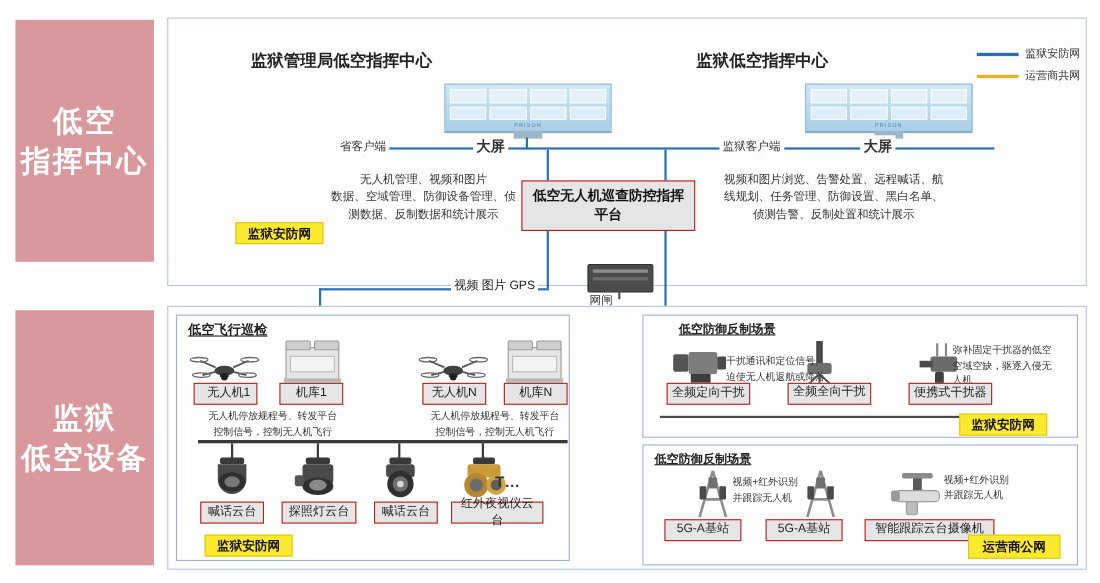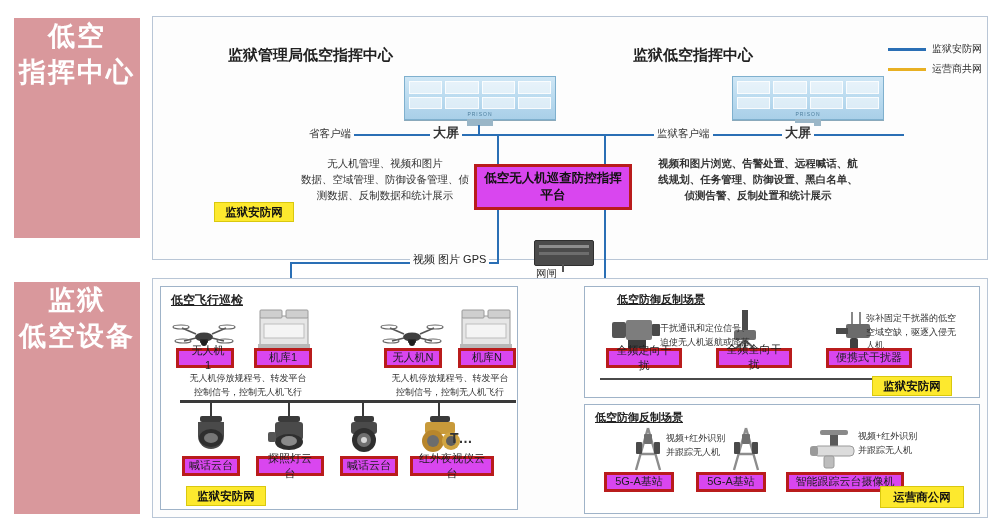--- a/index.html
+++ b/index.html
@@ -11,21 +11,21 @@
     overflow:hidden;
     position:relative;
   }
   .root{position:absolute;left:0;top:0;width:1000px;height:530px;}
 
   
   .lane-label{
     position:absolute;
     background:#d9989c;
     color:#ffffff;
-    display:flex;justify-content:center;
+    display:flex;align-items:center;justify-content:center;
     text-align:center;
     font-weight:bold;
     line-height:1.35;
     letter-spacing:2px;
   }
   #lane-top{left:14px;top:18px;width:126px;height:220px;font-size:27px;}
   #lane-bottom{left:14px;top:282px;width:126px;height:232px;font-size:27px;}
 
   
   .panel{
@@ -90,22 +90,22 @@
   .dark-bus{position:absolute;background:#3a3a3a;height:3px;}
   .dark-v{position:absolute;background:#3a3a3a;width:2px;}
 
   .bus-label{
     position:absolute;font-size:11px;color:#222;background:#fdfdfd;padding:0 3px;white-space:nowrap;
   }
 
   
   .pbox{
     position:absolute;
-    background:#d946ef;
-    border:3px solid #b91c1c;
+    background:#e5e5e5;
+    border:1px solid #b91c1c;
     color:#1d1d1d;
     font-size:11px;
     display:flex;align-items:center;justify-content:center;text-align:center;
     line-height:1.4;
     padding:2px 4px;
     box-sizing:border-box;
   }
   .pbox.big{font-size:12.5px;font-weight:bold;color:#111;}
 
   
@@ -218,21 +218,21 @@
   <div class="vline" style="left:690px;top:134px;height:8px;"></div>
 
   <div class="txt" style="left:306px;top:126px;background:#fdfdfd;padding:0 3px;">省客户端</div>
   <div class="txt" style="left:430px;top:123px;font-size:13px;font-weight:bold;background:#fdfdfd;padding:0 3px;">大屏</div>
   <div class="txt" style="left:654px;top:126px;background:#fdfdfd;padding:0 3px;">监狱客户端</div>
   <div class="txt" style="left:782px;top:123px;font-size:13px;font-weight:bold;background:#fdfdfd;padding:0 3px;">大屏</div>
 
   <div class="txt c" style="left:300px;top:156px;width:170px;">无人机管理、视频和图片
 数据、空域管理、防御设备管理、侦
 测数据、反制数据和统计展示</div>
-  <div class="txt c" style="left:648px;top:156px;width:220px;font-weight:bold;">视频和图片浏览、告警处置、远程喊话、航
+  <div class="txt c" style="left:648px;top:156px;width:220px;">视频和图片浏览、告警处置、远程喊话、航
 线规划、任务管理、防御设置、黑白名单、
 侦测告警、反制处置和统计展示</div>
 
   <div class="pbox big" style="left:474px;top:164px;width:158px;height:46px;">低空无人机巡查防控指挥平台</div>
 
   <div class="vline" style="left:497px;top:136px;height:28px;"></div>
   <div class="vline" style="left:604px;top:136px;height:28px;"></div>
 
   <div class="ybox" style="left:214px;top:202px;width:80px;height:20px;">监狱安防网</div>
 
@@ -408,21 +408,21 @@
   <div class="txt" style="left:660px;top:322px;width:110px;font-size:9px;">干扰通讯和定位信号、
 迫使无人机返航或降落</div>
   <div class="txt" style="left:866px;top:312px;width:104px;font-size:9px;">弥补固定干扰器的低空
 空域空缺，驱逐入侵无
 人机</div>
 
   <div class="dark-bus" style="left:600px;top:378px;width:336px;height:2px;background:#4a4a4a;"></div>
 
   <div class="pbox" style="left:606px;top:348px;width:76px;height:20px;">全频定向干扰</div>
   <div class="pbox" style="left:716px;top:348px;width:76px;height:20px;font-family:Liberation Mono, monospace;">全频全向干扰</div>
-  <div class="pbox" style="left:826px;top:348px;width:86px;height:20px;">便携式干扰器</div>
+  <div class="pbox" style="left:826px;top:348px;width:76px;height:20px;">便携式干扰器</div>
 
   <div class="ybox" style="left:872px;top:376px;width:80px;height:20px;">监狱安防网</div>
 
   <div class="sub-panel" style="left:584px;top:404px;width:394px;height:108px;"></div>
   <div class="small-title" style="left:592px;top:410px;">低空防御反制场景</div>
 
   <div class="dev" style="left:618px;top:424px;">
     <svg width="60" height="48" viewBox="0 0 60 48">
       <path d="M30 4 L18 46 M30 4 L42 46 M22 30 H38" stroke="#8d8d8d" stroke-width="2.4" fill="none"></path>
       <rect x="26" y="10" width="8" height="10" rx="1" fill="#6f6f6f"></rect>

